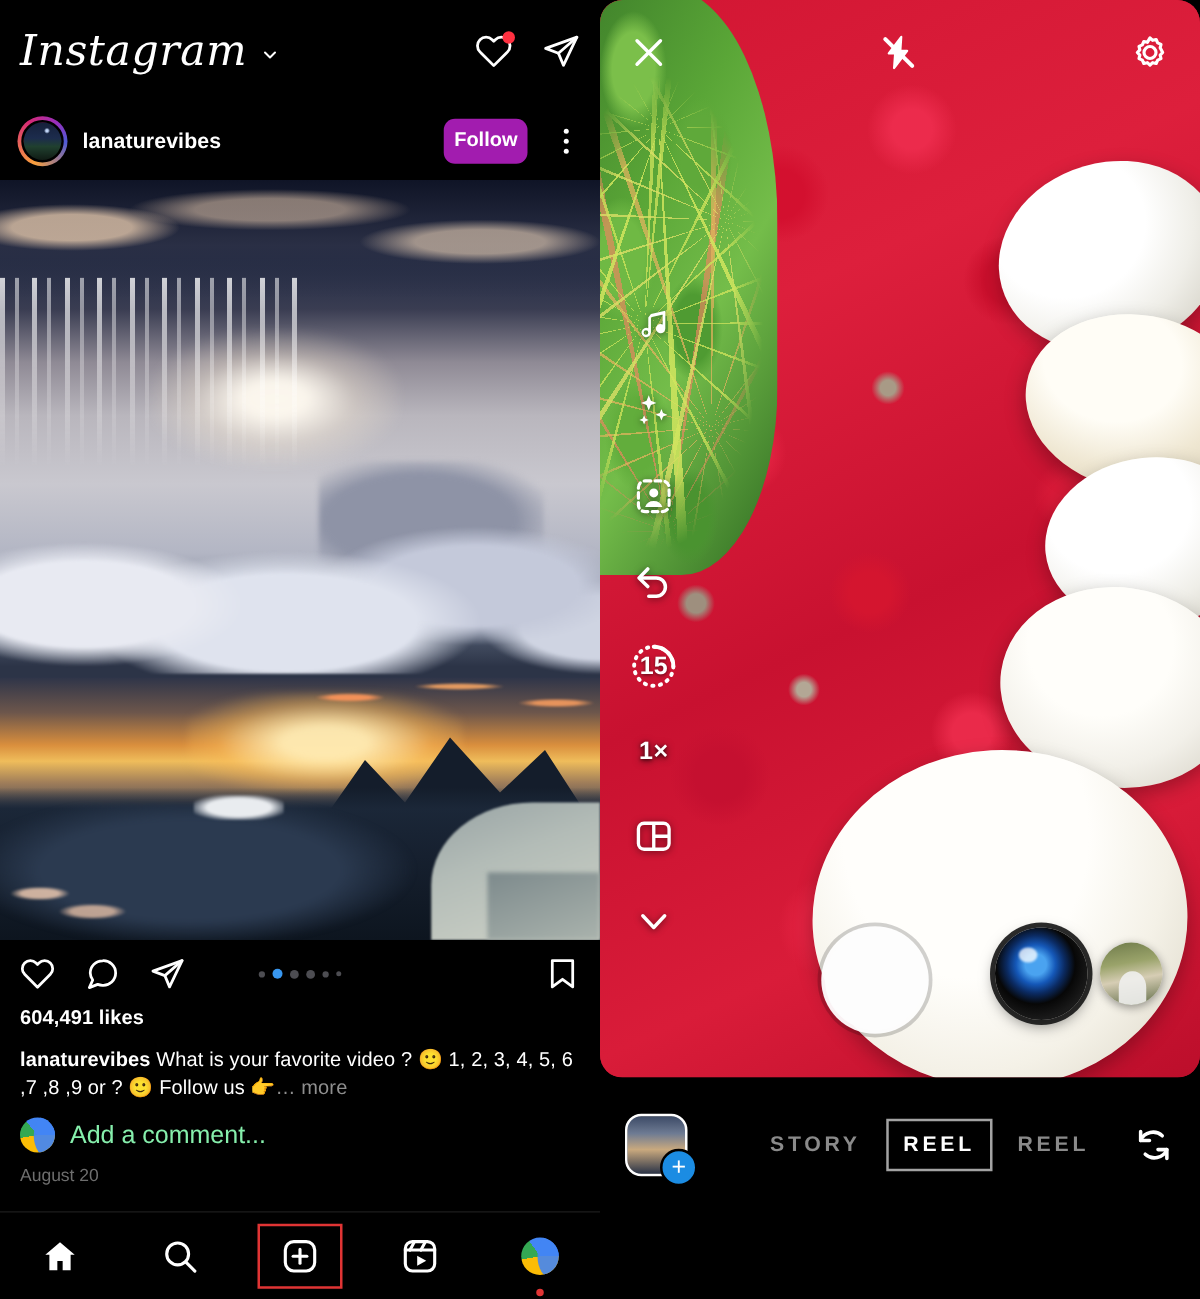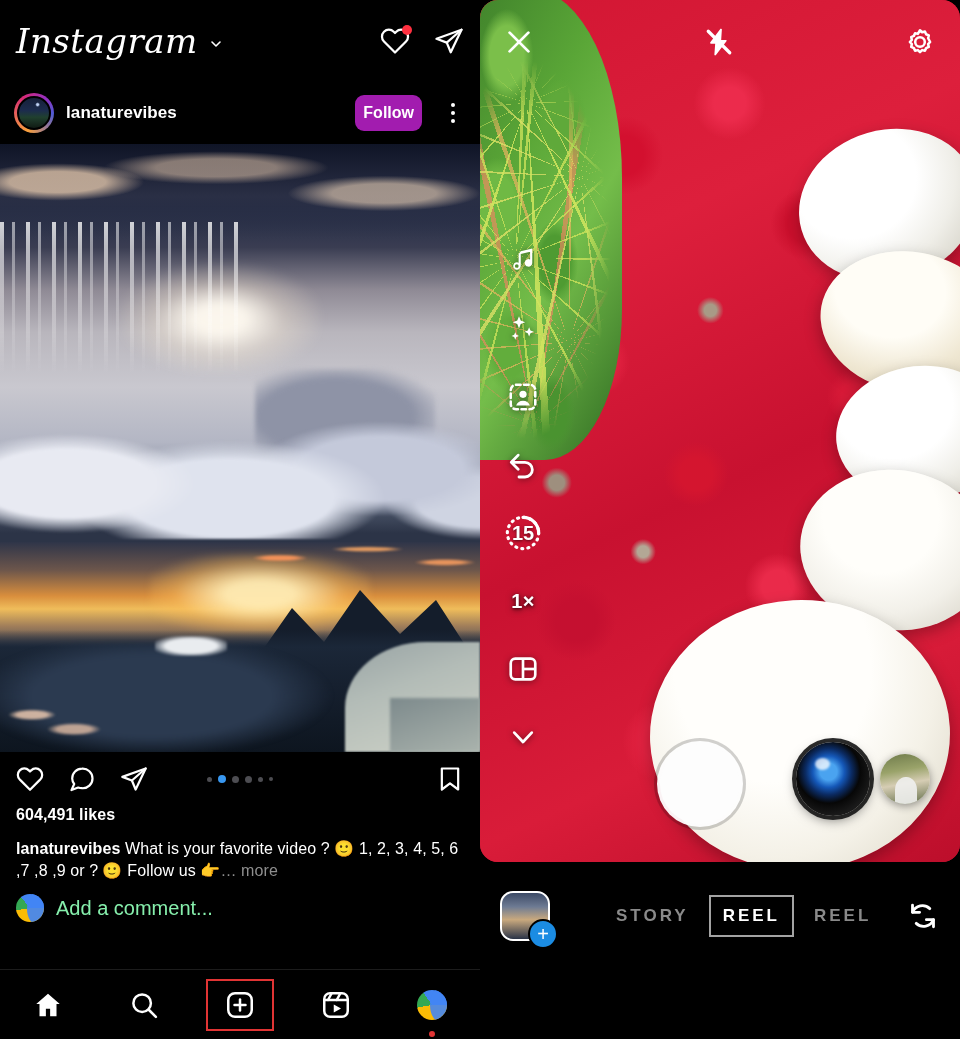--- a/index.html
+++ b/index.html
@@ -511,20 +511,21 @@
     <div class="caption-block">
       <div class="likes">604,491 likes</div>
       <div class="caption">
         <b>lanaturevibes</b><span> What is your favorite video ? 🙂 1, 2, 3, 4, 5, 6 ,7 ,8 ,9 or ? 🙂 Follow us 👉</span><span class="more">… more</span>
       </div>
       <div class="add-comment-row">
         <div class="mini-avatar"></div>
         <div class="add-comment-text">Add a comment...</div>
       </div>
     </div>
+    <div class="post-date">August 20</div>
 
     <div class="bottom-nav">
       <div class="nav-item">
         <svg width="30" height="30" viewBox="0 0 24 24" fill="#fff">
             <path d="M12 3 2.6 11.1h2.6V21h5.1v-6h3.4v6h5.1v-9.9h2.6L12 3z"></path>
           </svg>
       </div>
       <div class="nav-item">
         <svg width="30" height="30" viewBox="0 0 24 24" fill="none" stroke="#fff" stroke-width="2" stroke-linecap="round">
             <circle cx="10.5" cy="10.5" r="7"></circle>

